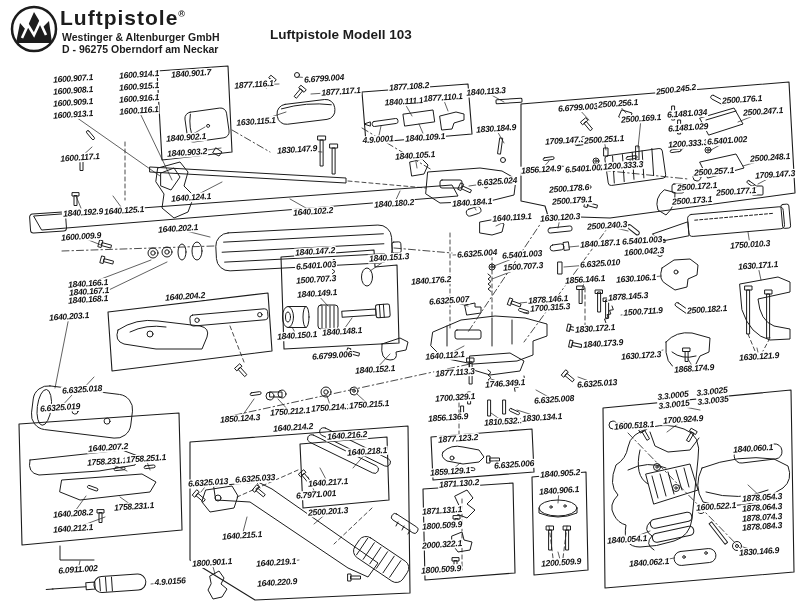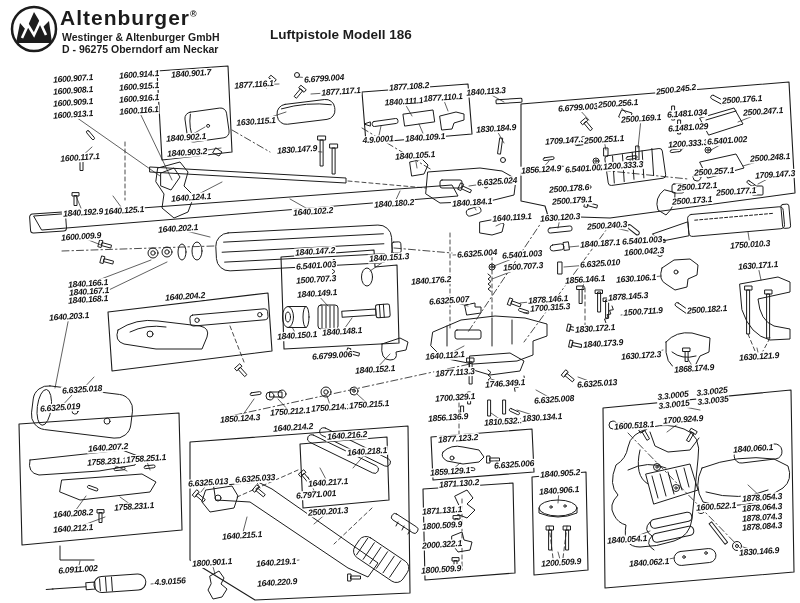--- a/index.html
+++ b/index.html
@@ -28,24 +28,24 @@
 <body>
 
 <div class="page">
 
   <div class="hdr">
     <svg class="logo" width="52" height="52" viewBox="0 0 52 52">
       <circle cx="26" cy="26" r="22" fill="none" stroke="#1c1c1c" stroke-width="2.5"></circle>
       <path fill="#1c1c1c" stroke="none" d="M26,9 l9,15 6,-6 3,22 -36,0 4,-20 6,7 z"></path>
       <path d="M14,35 l6,-13 6,10 6,-13 6,13" fill="none" stroke="#fff" stroke-width="2.6"></path>
     </svg>
-    <div class="brand"><span>Altenburger</span><sup>®</sup></div>
+    <div class="brand"><span>Luftpistole</span><sup>®</sup></div>
     <div class="co1">Westinger &amp; Altenburger GmbH</div>
     <div class="co2">D - 96275 Oberndorf am Neckar</div>
-    <div class="title">Luftpistole Modell 186</div>
+    <div class="title">Luftpistole Modell 103</div>
   </div>
 
   <svg class="art" width="800" height="603" viewBox="0 0 800 603">
     <defs>
       <g id="scr">
           <rect x="0" y="0" width="3" height="7" fill="#1c1c1c" stroke="none"></rect>
           <rect x="3" y="2" width="9.5" height="3" fill="#1c1c1c" stroke="none"></rect>
         </g>
       <g id="pin">
           <rect x="0" y="0" width="11" height="2.8" rx="1.4" fill="#1c1c1c" stroke="none"></rect>

